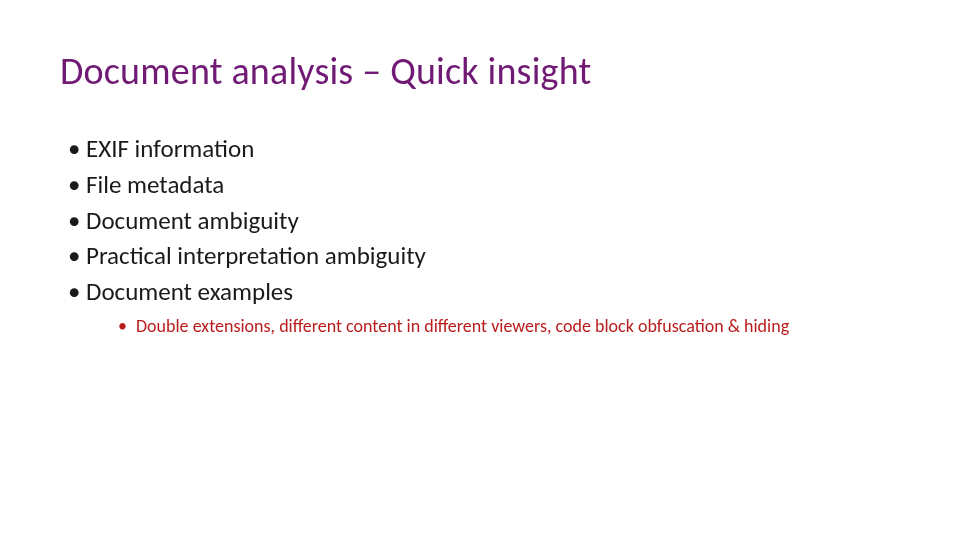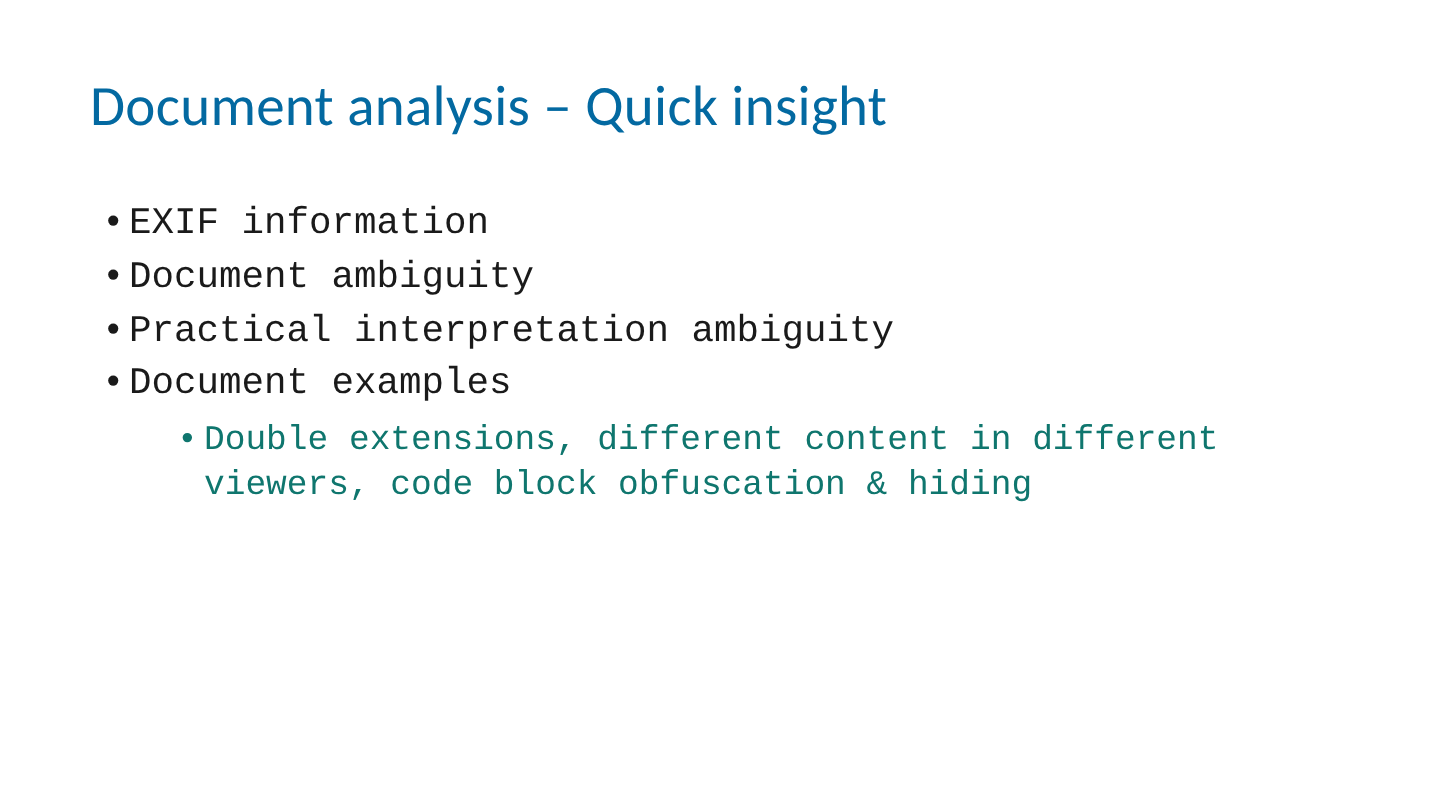--- a/index.html
+++ b/index.html
@@ -16,71 +16,71 @@
       overflow: hidden;
     }
     .slide {
       width: 100%;
       height: 100%;
       padding: 48px 60px 40px 60px;
     }
     .title {
       font-size: 38px;
       font-weight: 400;
-      color: #0369a1;
+      color: #701a75;
       margin-bottom: 38px;
       letter-spacing: 0.2px;
     }
     .bullet-list {
       list-style: none;
       padding-left: 8px;
     }
     .bullet-item {
       font-size: 25px;
       line-height: 1.35;
       color: #1a1a1a;
       margin-bottom: 2px;
       padding-left: 18px;
       position: relative;
-      font-family: Liberation Mono, monospace;
     }
     .bullet-item::before {
       content: "•";
       position: absolute;
       left: 0;
       top: 0;
     }
     .sub-list {
       list-style: none;
       padding-left: 32px;
       margin-top: 6px;
     }
     .sub-item {
-      font-size: 23px;
+      font-size: 18px;
       line-height: 1.3;
-      color: #0f766e;
+      color: #b91c1c;
       padding-left: 18px;
       position: relative;
       max-width: 780px;
     }
     .sub-item::before {
       content: "•";
       position: absolute;
       left: 0;
       top: 0;
     }
   </style>
 </head>
 <body>
 
 <div class="slide">
   <h1 class="title">Document analysis – Quick insight</h1>
 
   <ul class="bullet-list">
     <li class="bullet-item">EXIF information</li>
+    <li class="bullet-item">File metadata</li>
     <li class="bullet-item">Document ambiguity</li>
     <li class="bullet-item">Practical interpretation ambiguity</li>
     <li class="bullet-item">
       <span>Document examples</span>
       <ul class="sub-list">
         <li class="sub-item">Double extensions, different content in different viewers, code block obfuscation &amp; hiding</li>
       </ul>
     </li>
   </ul>
 </div>

